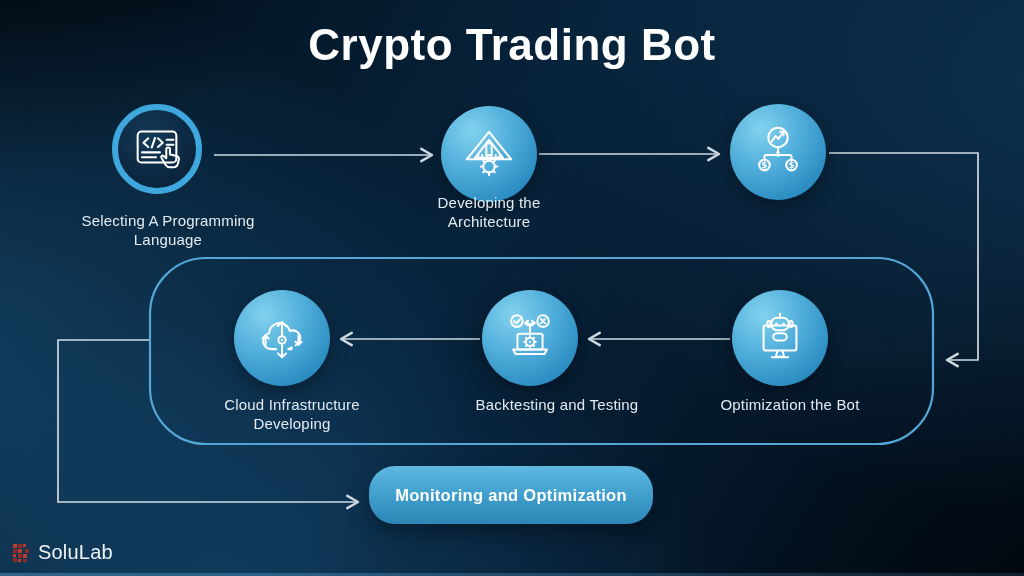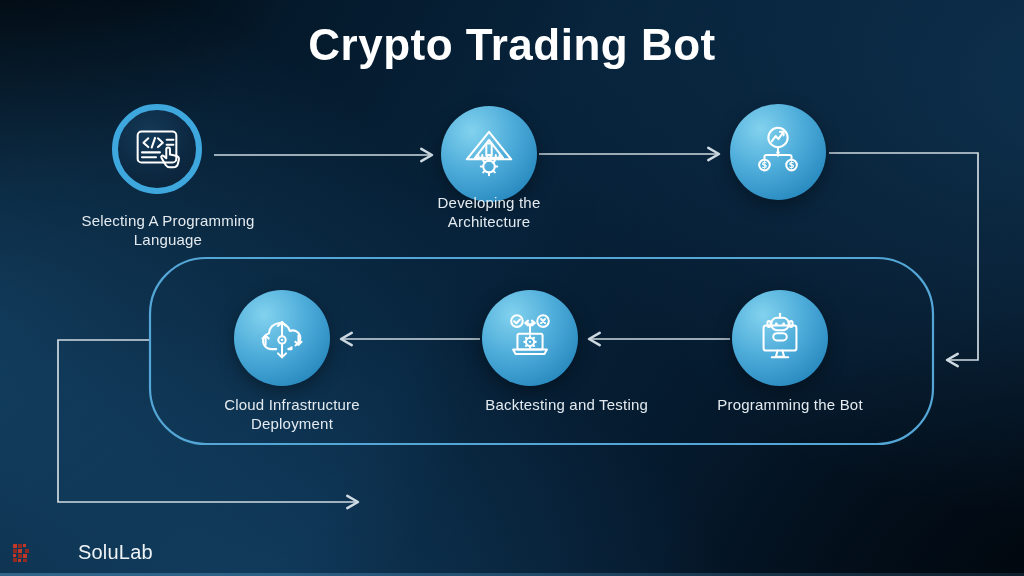--- a/index.html
+++ b/index.html
@@ -56,21 +56,21 @@
     border-radius:26px; display:flex; align-items:center; justify-content:center;
     background:linear-gradient(180deg,#5fb9e1 0%, #3d9cca 55%, #2d86b7 100%);
     box-shadow:0 8px 20px rgba(0,0,0,.35);
     color:#ffffff; font-size:16.5px; font-weight:600; letter-spacing:.3px;
   }
 
   .brand{
     position:absolute; left:13px; top:541px; display:flex; align-items:center; gap:7px;
   }
   .brand .logo{ width:18px; height:18px; }
-  .brand .bname{ color:#eef3f6; font-size:20px; font-weight:500; letter-spacing:.2px;margin-left:40px; }
+  .brand .bname{ color:#eef3f6; font-size:20px; font-weight:500; letter-spacing:.2px; }
 </style>
 </head>
 <body>
 
 <div class="canvas">
 
   <div class="title">Crypto Trading Bot</div>
 
   <svg class="wires" viewBox="0 0 1024 576">
     <defs>
@@ -185,24 +185,27 @@
       <polyline points="25.8,45.9 30,50 34.2,45.9"></polyline>
       <line x1="13" y1="37" x2="13" y2="27.5"></line>
       <polyline points="9.8,30.6 13,27.5 16.2,30.6"></polyline>
       <line x1="47" y1="27.5" x2="47" y2="37"></line>
       <polyline points="43.8,33.9 47,37 50.2,33.9"></polyline>
     </svg>
   </div>
 
   <div class="nlabel" style="left:48px;  top:212px; width:240px;">Selecting A Programming Language</div>
   <div class="nlabel" style="left:399px; top:194px; width:180px;">Developing the Architecture</div>
-  <div class="nlabel" style="left:680px; top:396px; width:220px;">Programming the Bot</div>
-  <div class="nlabel" style="left:418px; top:396px; width:230px;text-align:right;">Backtesting and Testing</div>
-  <div class="nlabel" style="left:187px; top:396px; width:210px;">Cloud Infrastructure Deployment</div>
-
+  <div class="nlabel" style="left:680px; top:396px; width:220px;">Optimization the Bot</div>
+  <div class="nlabel" style="left:442px; top:396px; width:230px;">Backtesting and Testing</div>
+  <div class="nlabel" style="left:187px; top:396px; width:210px;">Cloud Infrastructure Developing</div>
+
+  <div class="cta">
+    <span>Monitoring and Optimization</span>
+  </div>
 
   <div class="brand">
     <svg class="logo" viewBox="0 0 18 18">
       <rect x="0" y="0" width="4" height="4" fill="#c0392b"></rect>
       <rect x="5" y="0" width="4" height="4" fill="#8e2a20"></rect>
       <rect x="10" y="0" width="3" height="3" fill="#c0392b"></rect>
       <rect x="0" y="5" width="4" height="4" fill="#8e2a20"></rect>
       <rect x="5" y="5" width="4" height="4" fill="#c0392b"></rect>
       <rect x="12" y="5" width="4" height="4" fill="#8e2a20"></rect>
       <rect x="0" y="10" width="3" height="3" fill="#c0392b"></rect>

